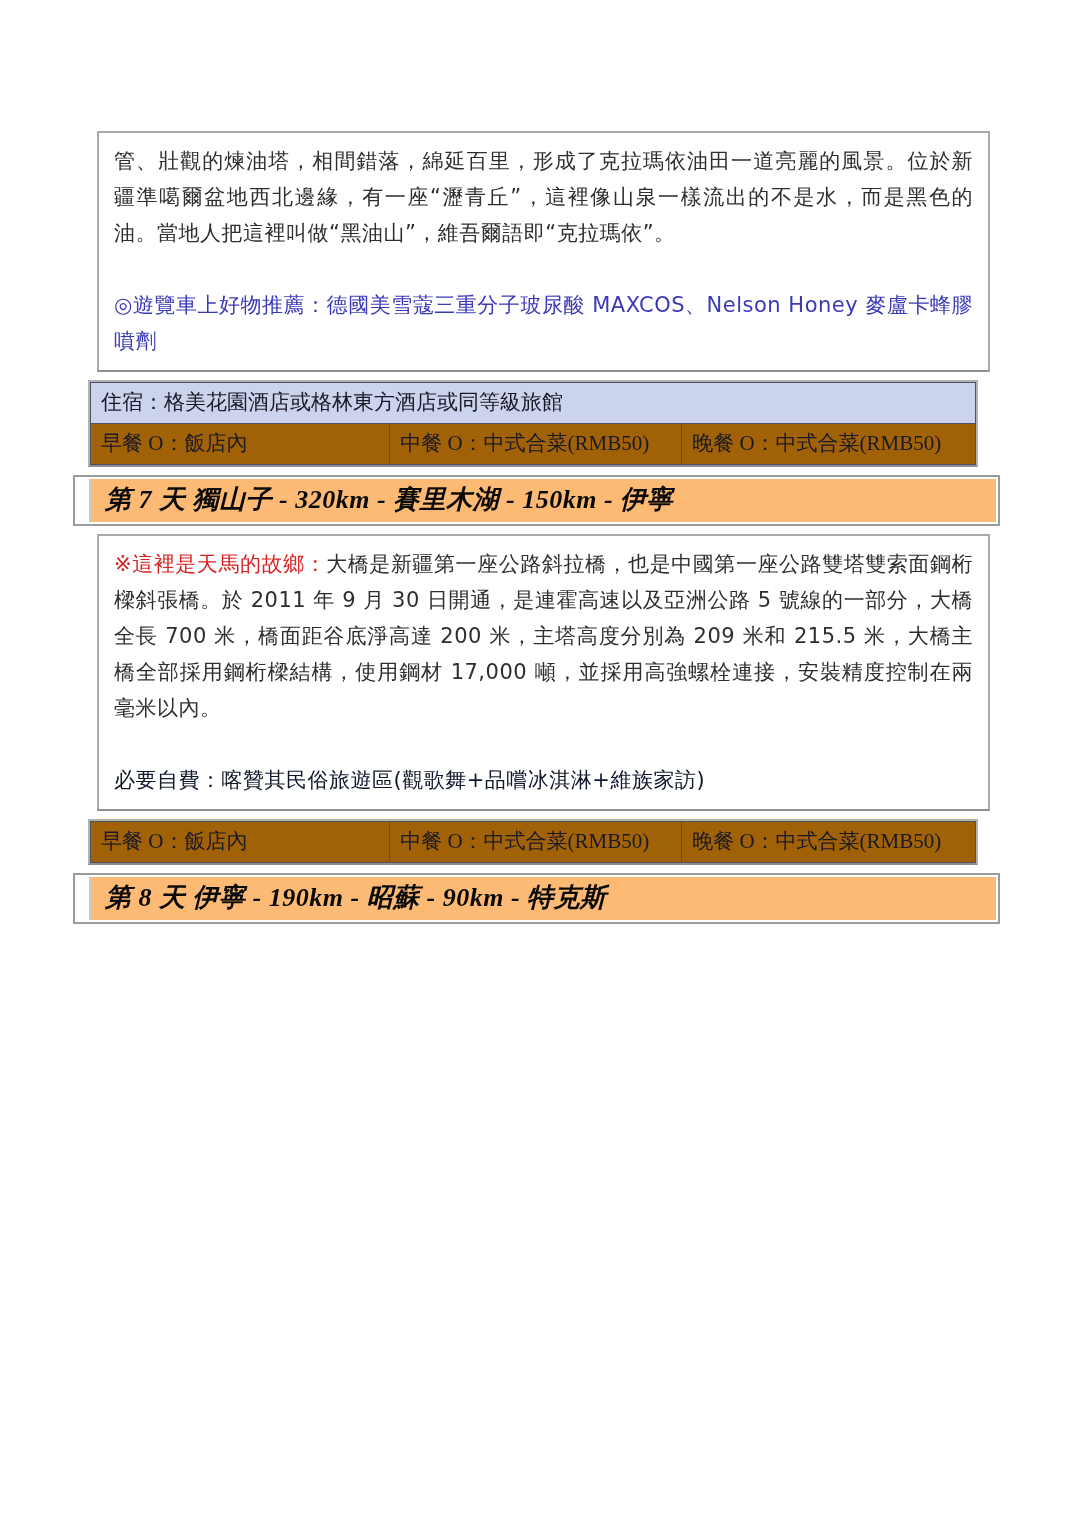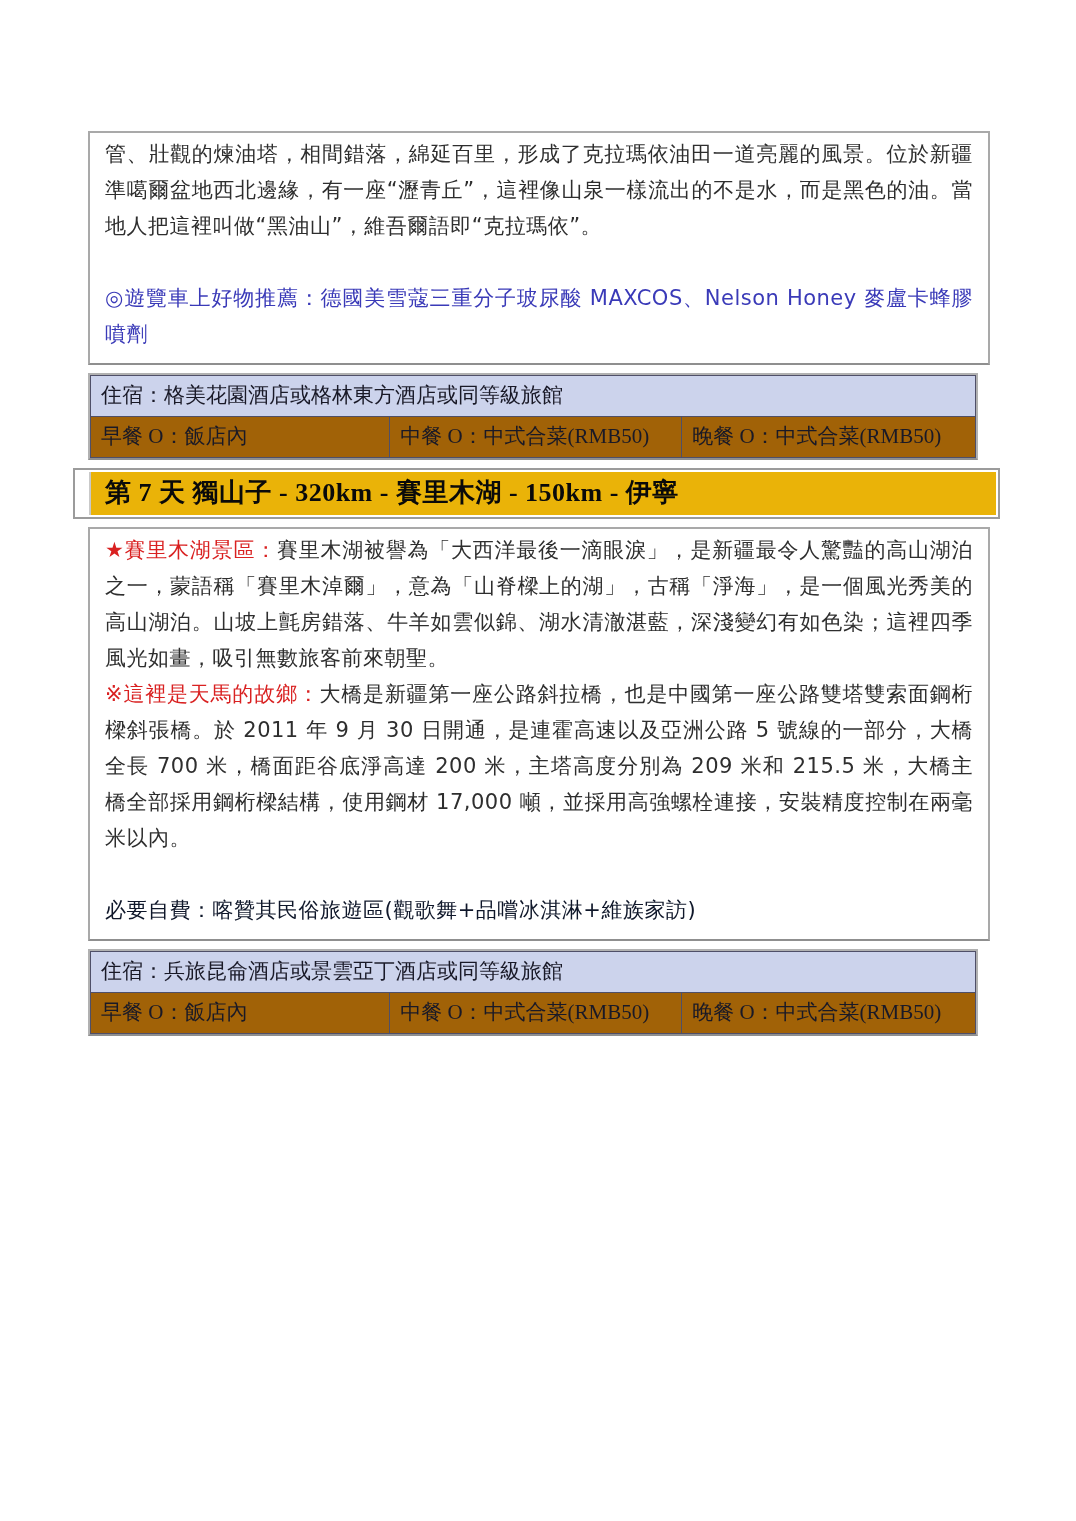--- a/index.html
+++ b/index.html
@@ -20,48 +20,50 @@
     width: 1076px;
     height: 1521px;
     padding: 131px 86px 0 88px;
   }
   
   .box {
     box-sizing: border-box;
     border: 2px solid #a9a9a9;
     border-bottom-color: #8f8f8f;
     background: #ffffff;
-    padding: 3px 15px 11px 15px;
+    padding: 10px 15px 11px 15px;
     font-size: 21px;
     line-height: 36px;
     letter-spacing: 0.5px;
+    margin-left: 9px;
   }
   .box p { margin: 0; text-align: justify; }
   .gap { height: 8px; }
 
   .blue-text  { color: #3a3ab8; }
   .red-label  { color: #d92121; }
   .red-line   { color: #0f172a; }
   .blank-line-above { margin-top: 36px !important; }
 
   
   .day-header {
     box-sizing: border-box;
     margin-left: -15px;
     margin-right: -10px;
     border: 2px solid #9b9b9b;
     box-shadow: inset 0 0 0 2px #ffffff, inset 14px 0 0 #ffffff, inset 16px 0 0 #c9c9c9;
-    background: #eab308;
+    background: #fdba74;
     padding: 7px 32px 8px 30px;
     font-family: "Liberation Serif", "DejaVu Serif", serif;
     font-weight: bold;
     font-size: 26px;
     line-height: 32px;
     color: #0a0a0a;
     letter-spacing: 0.5px;
+    font-style: italic;
   }
 
   
   .lodging-wrap {
     box-sizing: border-box;
     border: 2px solid #b1b1b1;
     border-bottom-color: #8f8f8f;
     margin-right: 12px;
   }
   table.lodging {
@@ -115,46 +117,43 @@
       </table>
   </div>
 
   <div class="gap"></div>
 
   <div class="day-header">第 7 天 獨山子 - 320km - 賽里木湖 - 150km - 伊寧</div>
 
   <div class="gap"></div>
 
   <div class="box">
-    <p><span class="red-label">★賽里木湖景區：</span><span>賽里木湖被譽為「大西洋最後一滴眼淚」，是新疆最令人驚豔的高山湖泊之一，蒙語稱「賽里木淖爾」，意為「山脊樑上的湖」，古稱「淨海」，是一個風光秀美的高山湖泊。山坡上氈房錯落、牛羊如雲似錦、湖水清澈湛藍，深淺變幻有如色染；這裡四季風光如畫，吸引無數旅客前來朝聖。</span></p>
     <p><span class="red-label">※這裡是天馬的故鄉：</span><span>大橋是新疆第一座公路斜拉橋，也是中國第一座公路雙塔雙索面鋼桁樑斜張橋。於 2011 年 9 月 30 日開通，是連霍高速以及亞洲公路 5 號線的一部分，大橋全長 700 米，橋面距谷底淨高達 200 米，主塔高度分別為 209 米和 215.5 米，大橋主橋全部採用鋼桁樑結構，使用鋼材 17,000 噸，並採用高強螺栓連接，安裝精度控制在兩毫米以內。</span></p>
     <p class="red-line blank-line-above">必要自費：喀贊其民俗旅遊區(觀歌舞+品嚐冰淇淋+維族家訪)</p>
   </div>
 
   <div class="gap"></div>
 
   <div class="lodging-wrap">
     <table class="lodging">
       <colgroup>
           <col style="width:33.8%">
           <col style="width:33.0%">
           <col style="width:33.2%">
         </colgroup>
       <tbody>
-          <tr class="hotel-row">
-        <td colspan="3">住宿：兵旅昆侖酒店或景雲亞丁酒店或同等級旅館</td>
-      </tr>
       <tr class="meal-row">
         <td>早餐 O：飯店內</td>
         <td>中餐 O：中式合菜(RMB50)</td>
         <td>晚餐 O：中式合菜(RMB50)</td>
       </tr>
     </tbody>
       </table>
   </div>
 
   <div class="gap"></div>
 
+  <div class="day-header">第 8 天 伊寧 - 190km - 昭蘇 - 90km - 特克斯</div>
 
   <div class="gap"></div>
 
 
 </div>
 
 </body></html>

